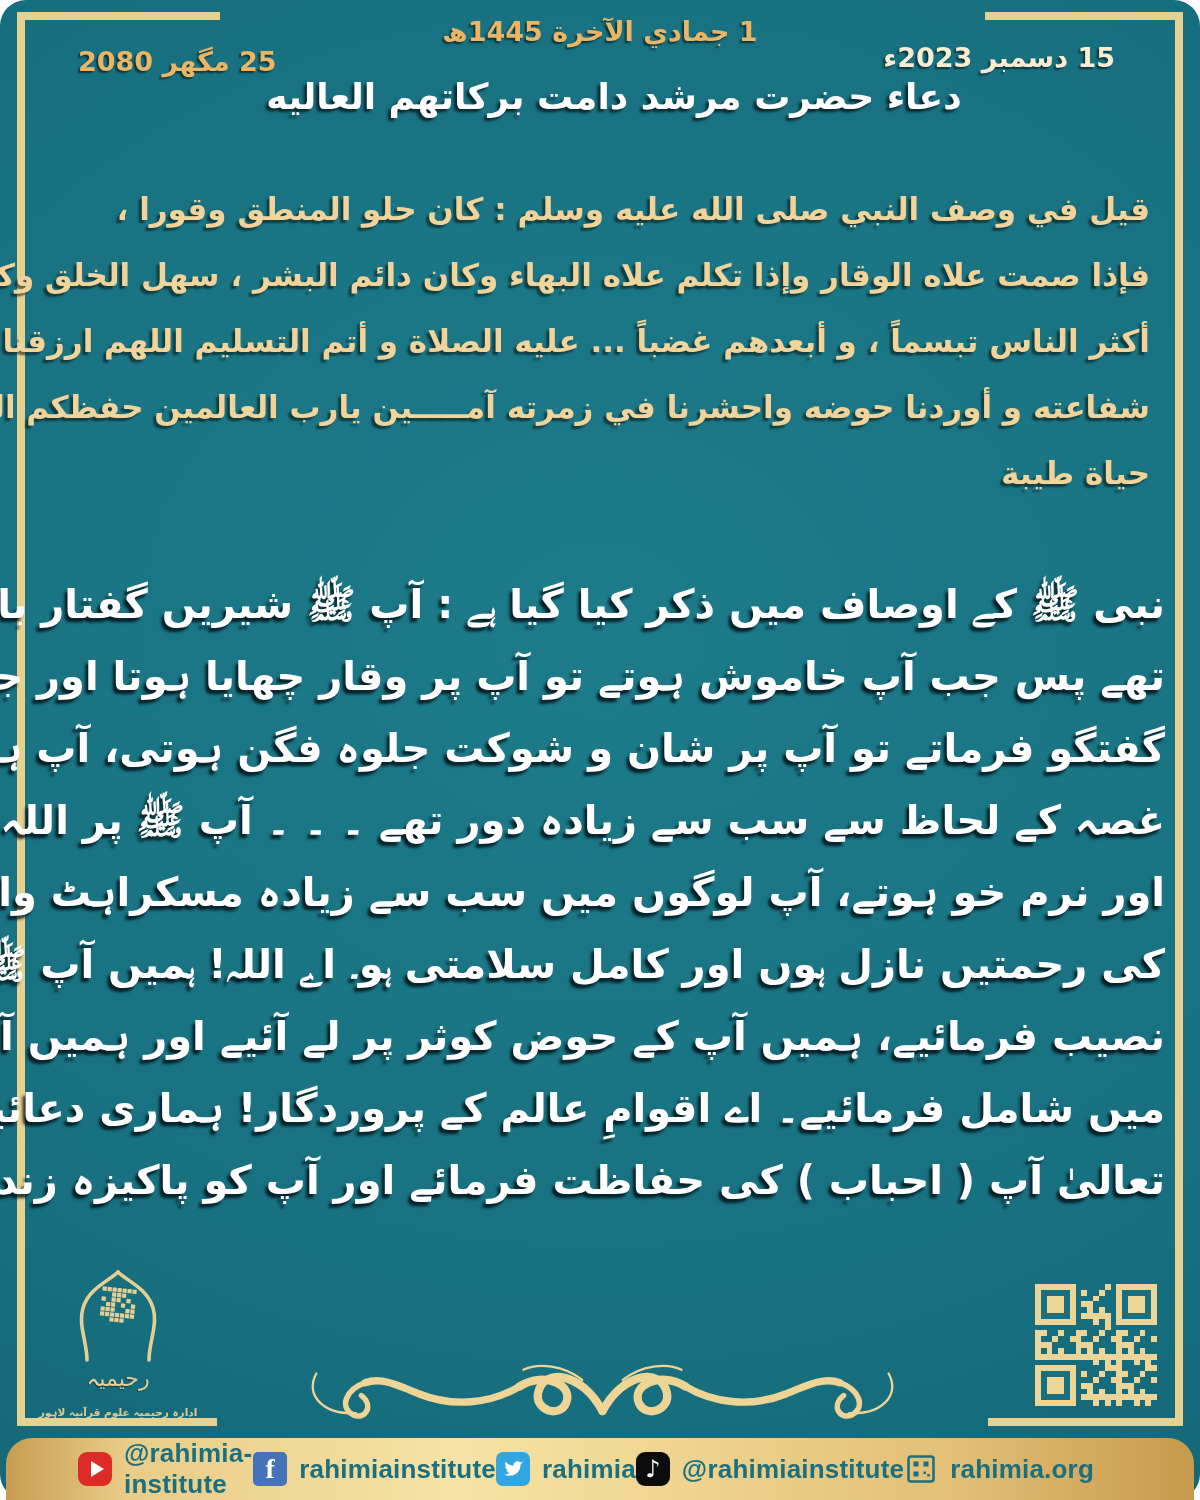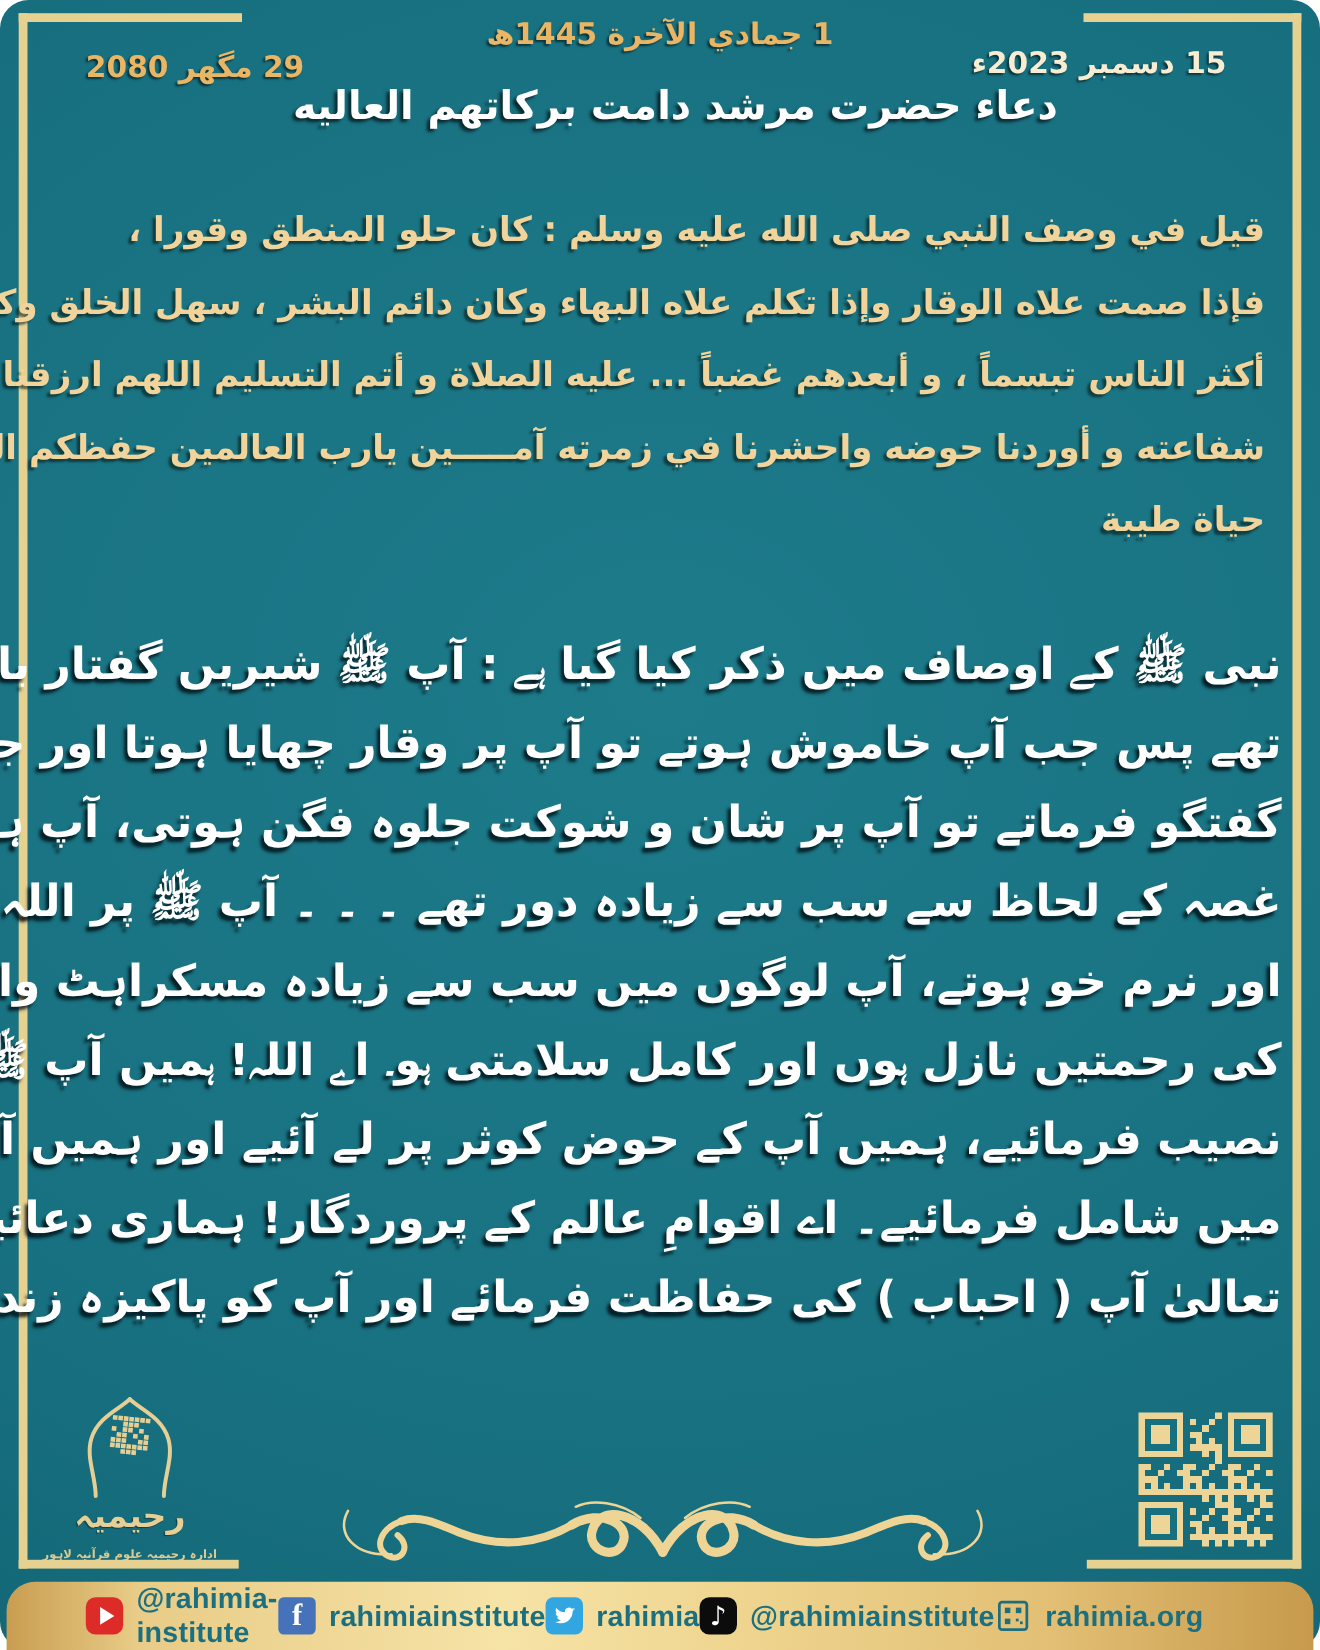--- a/index.html
+++ b/index.html
@@ -34,21 +34,21 @@
   .arabic-line{height:66px;line-height:66px;text-align:right;white-space:nowrap;
     font-size:31px;font-weight:bold;color:#f0d49c;
     text-shadow:-3px 3px 2px rgba(10,25,20,.6);}
   
   .urdu-block{position:absolute;top:568px;left:35px;width:1130px;direction:rtl;}
   .urdu-line{height:72px;line-height:72px;white-space:nowrap;
     font-size:40px;font-weight:bold;color:#ffffff;
     text-shadow:-3px 4px 3px rgba(0,10,15,.8);}
   
   .logo{position:absolute;left:38px;top:1268px;width:160px;text-align:center;color:#e6cf95;}
-  .logo-name{font-size:30px;font-weight:bold;direction:rtl;line-height:30px;margin-top:-4px;
+  .logo-name{font-size:22px;font-weight:normal;direction:rtl;line-height:30px;margin-top:-4px;
     text-shadow:-1px 1px 1px rgba(0,0,0,.4);}
   .logo-sub{font-size:10.5px;font-weight:bold;direction:rtl;margin-top:12px;opacity:.95;}
   .flourish{position:absolute;left:280px;top:1356px;width:645px;height:92px;}
   .qr-wrap{position:absolute;left:1035px;top:1284px;width:122px;height:122px;}
   
   .footer-bar{position:absolute;left:6px;right:6px;bottom:0;height:62px;
     border-radius:26px 26px 0 0;
     background:linear-gradient(90deg,#c99d51 0%,#e8cc87 10%,#f6e3a6 38%,#efd691 55%,#e2bf74 80%,#c79a4d 100%);
     display:flex;align-items:center;justify-content:space-between;
     padding:0 100px 0 72px;box-sizing:border-box;}
@@ -71,21 +71,21 @@
 
   <div class="frame fr-left"></div>
   <div class="frame fr-right"></div>
   <div class="frame fr-top-l"></div>
   <div class="frame fr-top-r"></div>
   <div class="frame fr-bot-l"></div>
   <div class="frame fr-bot-r"></div>
 
   <div class="hijri">1 جمادي الآخرة 1445ھ</div>
   <div class="greg">15 دسمبر 2023ء</div>
-  <div class="bikrami">29 مگھر 2080</div>
+  <div class="bikrami">25 مگھر 2080</div>
   <div class="title">دعاء حضرت مرشد دامت بركاتهم العاليه</div>
 
   <div class="arabic-block">
     <div class="arabic-line">قيل في وصف النبي صلى الله عليه وسلم : كان حلو المنطق وقورا ،</div>
     <div class="arabic-line">فإذا صمت علاه الوقار وإذا تكلم علاه البهاء وكان دائم البشر ، سهل الخلق وكان</div>
     <div class="arabic-line">أكثر الناس تبسماً ، و أبعدهم غضباً ... عليه الصلاة و أتم التسليم اللهم ارزقنا</div>
     <div class="arabic-line">شفاعته و أوردنا حوضه واحشرنا في زمرته آمـــــين يارب العالمين حفظكم الله وأحياكم</div>
     <div class="arabic-line">حياة طيبة</div>
   </div>
 

